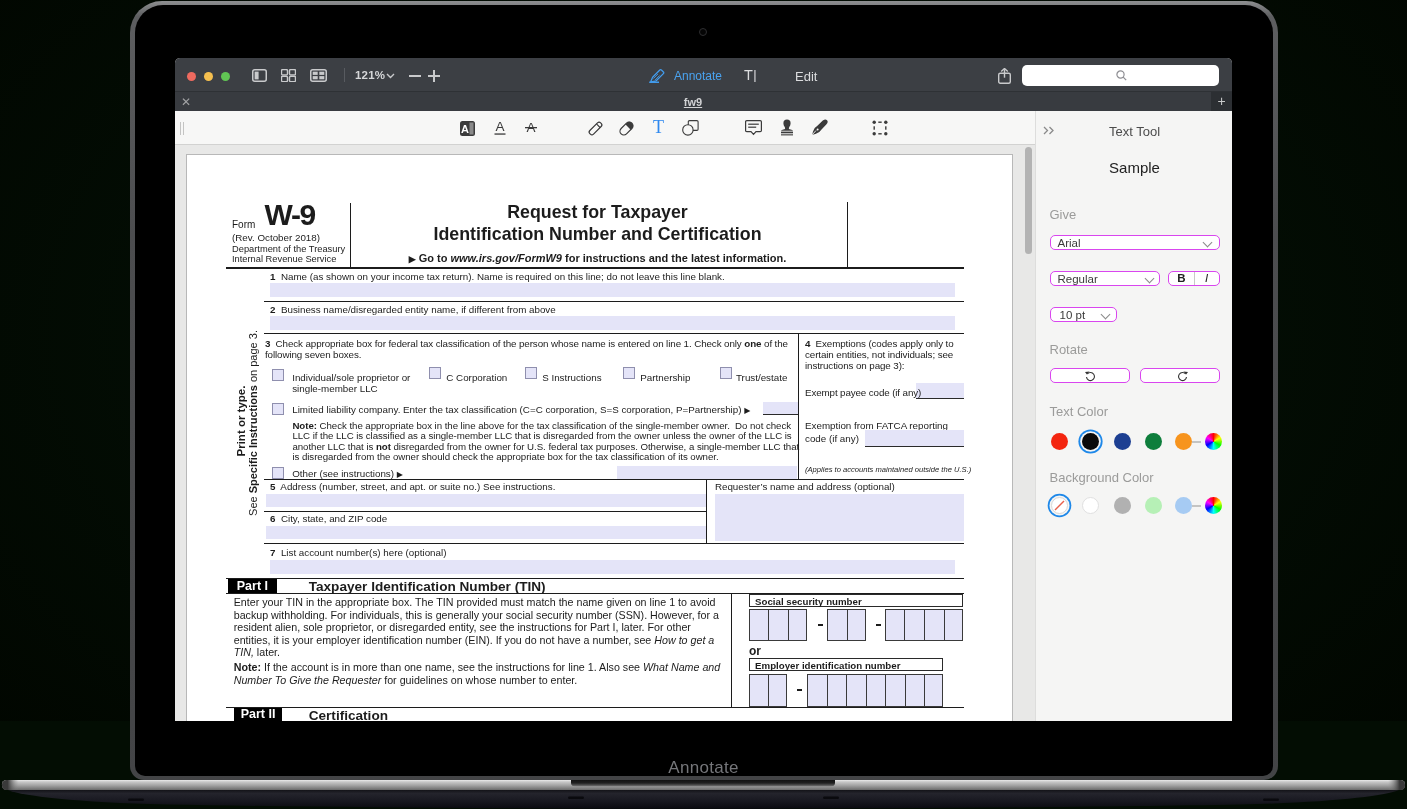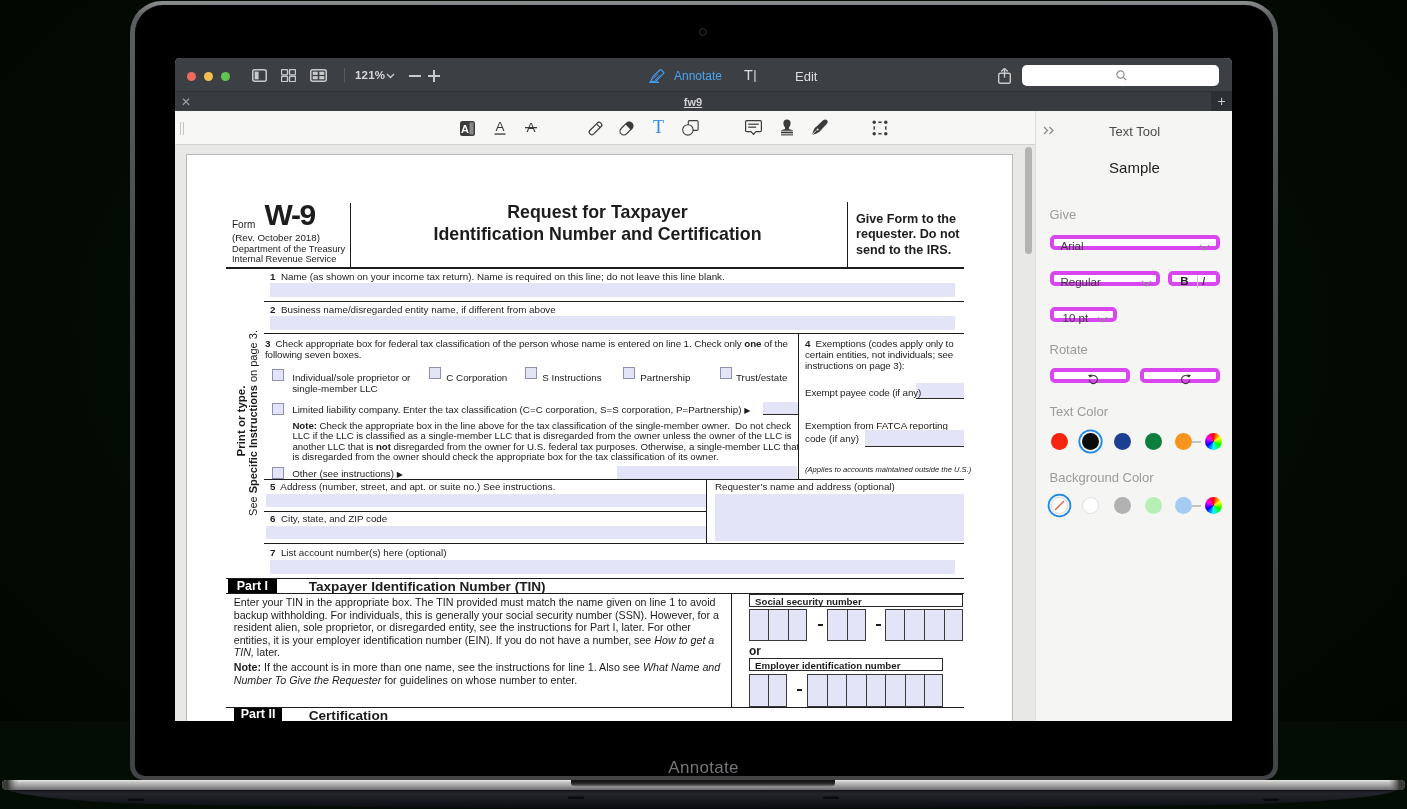--- a/index.html
+++ b/index.html
@@ -48,21 +48,21 @@
 
 #docarea { position:absolute; left:0; top:86.5px; width:860px; height:576.5px; background:#e8e8e7; }
 #sidebar { position:absolute; left:860px; top:53px; width:197px; height:610px; background:#f5f5f4; border-left:1px solid #dddddc; }
 #scrollpill { position:absolute; left:850px; top:89px; width:7px; height:107px; border-radius:4px; background:#b3b3b3; }
 
 
 #page { position:absolute; left:11px; top:9.5px; width:827px; height:567px; background:#fff; border:1px solid #b8b8b8; border-bottom:none; }
 
 
 .sb-label { position:absolute; color:#9b9b9a; font-size:13px; }
-.sb-box { position:absolute; background:#fff; border:4px solid #d946ef; border-radius:5px; color:#3a3a3a; font-size:11.5px; }
+.sb-box { position:absolute; background:#fff; border:1px solid #d946ef; border-radius:5px; color:#3a3a3a; font-size:11.5px; }
 .chev { position:absolute; width:7px; height:7px; border-right:1.5px solid #8a8a8a; border-bottom:1.5px solid #8a8a8a; transform:rotate(45deg); }
 .sw { position:absolute; width:17px; height:17px; border-radius:50%; }
 
 
 #mblabel { position:absolute; left:0; top:758px; width:1407px; text-align:center; color:#75767a; font-size:17px; letter-spacing:0.3px; }
 #base { position:absolute; left:0; top:778px; width:1407px; height:31px; }
 
 
 #page .f { position:absolute; color:#1c1c1c; }
 .fld { position:absolute; background:#e4e4f8; }
@@ -222,22 +222,22 @@
     </div>
     <div id="docarea">
       <div id="page">
 
         <div class="f" style="left:45px;top:63.5px;font-size:10px">Form</div>
         <div class="f b" style="left:77.5px;top:43px;font-size:30px;letter-spacing:-1.3px">W-9</div>
         <div class="f" style="left:45px;top:76.5px;font-size:9.8px">(Rev. October 2018)</div>
         <div class="f" style="left:45px;top:90px;font-size:9.3px;line-height:9.6px">Department of the Treasury<br>Internal Revenue Service</div>
         <div class="vl" style="left:162.5px;top:48px;height:66px"></div>
         <div class="f b" style="left:162px;width:497px;top:45.5px;font-size:17.8px;line-height:22px;text-align:center">Request for Taxpayer<br>Identification Number and Certification</div>
+        <div class="f b" style="left:162px;width:497px;top:96.8px;font-size:11px;text-align:center"><span style="font-size:9px">▶</span> Go to <span class="i">www.irs.gov/FormW9</span> for instructions and the latest information.</div>
         <div class="vl" style="left:659.5px;top:47px;height:67px"></div>
-        <div class="f b" style="left:669px;top:57px;font-size:12.6px;line-height:15.4px">Give Form to the<br>requester. Do not<br>send to the IRS.</div>
         <div class="hl" style="left:38.5px;top:112px;width:738.5px;height:2.3px"></div>
 
         <div class="f t10" style="left:83px;top:115.5px"><span class="b">1</span>&nbsp; Name (as shown on your income tax return). Name is required on this line; do not leave this line blank.</div>
         <div class="fld" style="left:83px;top:128px;width:685px;height:14px"></div>
         <div class="hl" style="left:77px;top:145.5px;width:700px"></div>
         <div class="f t10" style="left:83px;top:148.7px"><span class="b">2</span>&nbsp; Business name/disregarded entity name, if different from above</div>
         <div class="fld" style="left:83px;top:161px;width:685px;height:14px"></div>
         <div class="hl" style="left:77px;top:177.5px;width:700px"></div>
 
         <div class="vl" style="left:611px;top:177.5px;height:146px"></div>

